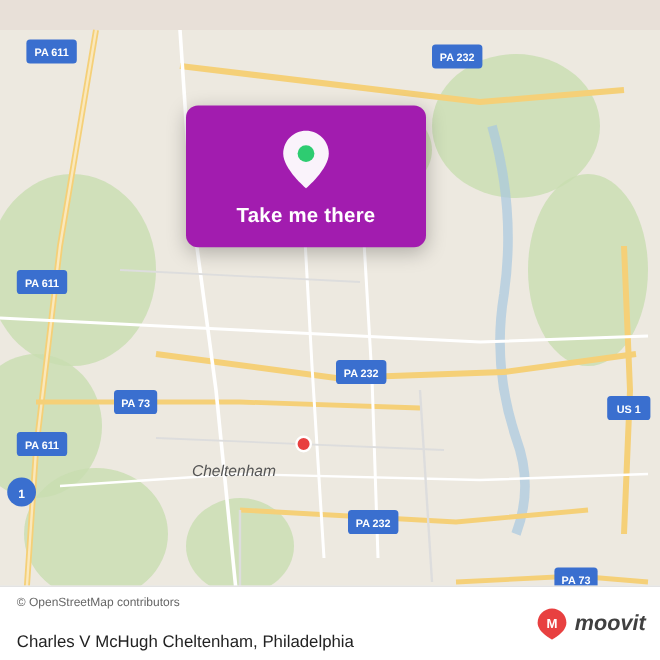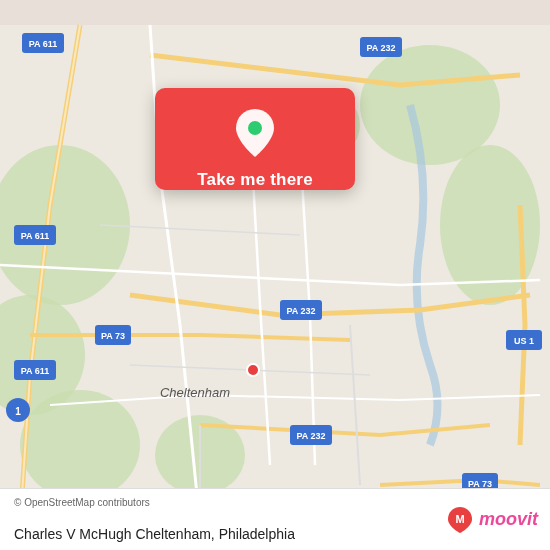--- a/index.html
+++ b/index.html
@@ -26,26 +26,26 @@
       top: 0; left: 0;
       width: 100%; height: 100%;
     }
 
     
     #action-card {
       position: absolute;
       top: 88px;
       left: 155px;
       width: 200px;
-      background: #ef4444;
+      background: #a21caf;
       border-radius: 10px;
       display: flex;
       flex-direction: column;
       align-items: center;
-      padding: 18px 20px 0;
+      padding: 18px 20px 16px;
       box-shadow: 0 4px 16px rgba(0,0,0,0.25);
       z-index: 10;
     }
 
     #location-icon-wrap {
       width: 54px;
       height: 54px;
       display: flex;
       align-items: center;
       justify-content: center;
@@ -103,21 +103,21 @@
     }
 
     #moovit-icon {
       width: 30px;
       height: 30px;
     }
 
     #moovit-wordmark {
       font-size: 18px;
       font-weight: 700;
-      color: #ec4899;
+      color: #404040;
       font-style: italic;
     }
   </style>
 </head>
 <body>
 
 <div id="map-container">
 
   <svg id="map-svg" viewBox="0 0 550 500" xmlns="http://www.w3.org/2000/svg">
 

